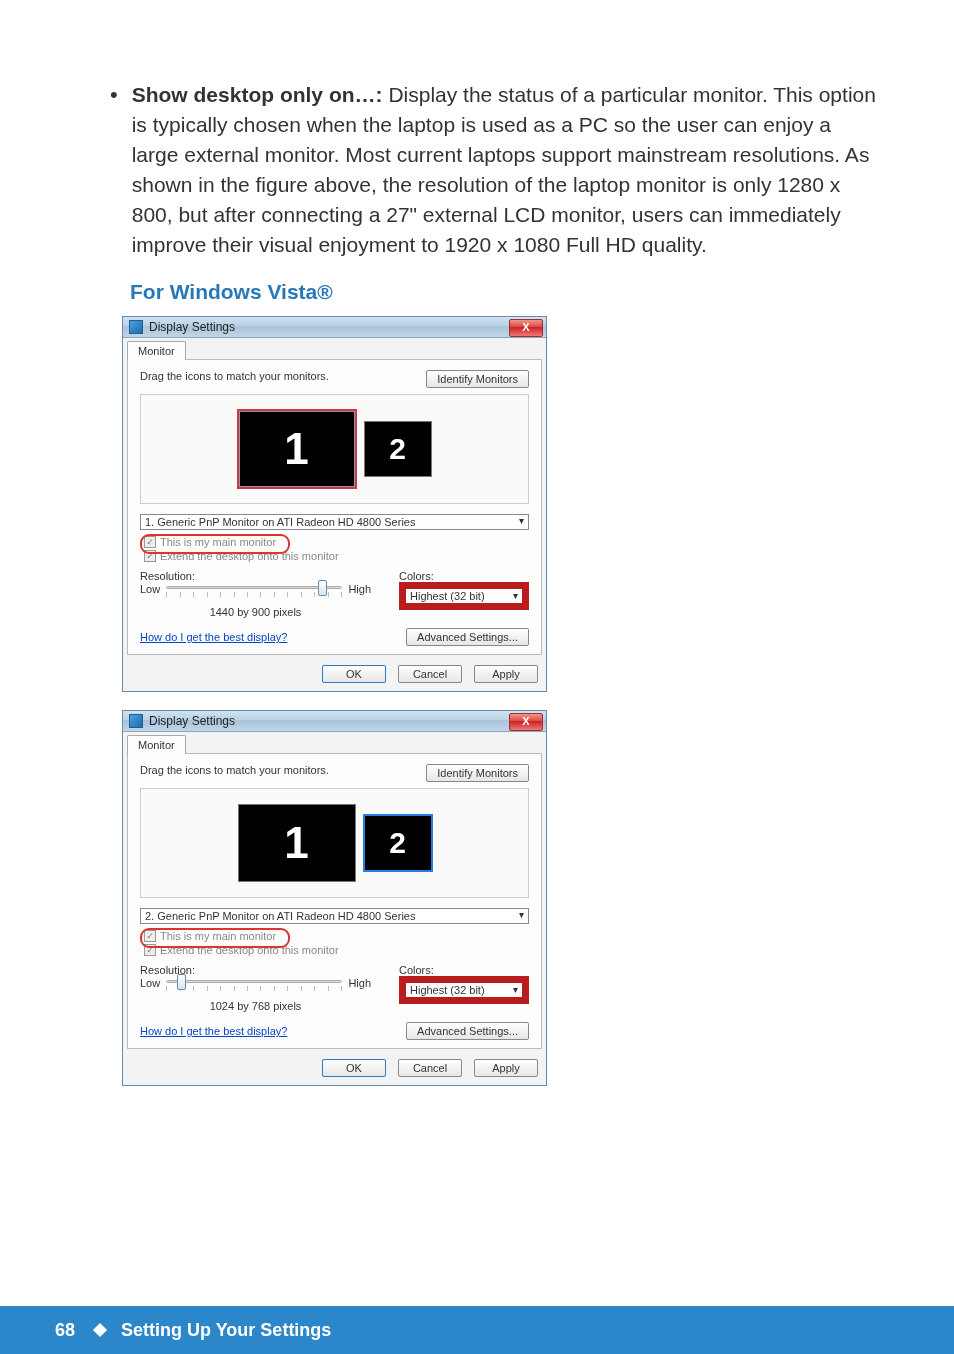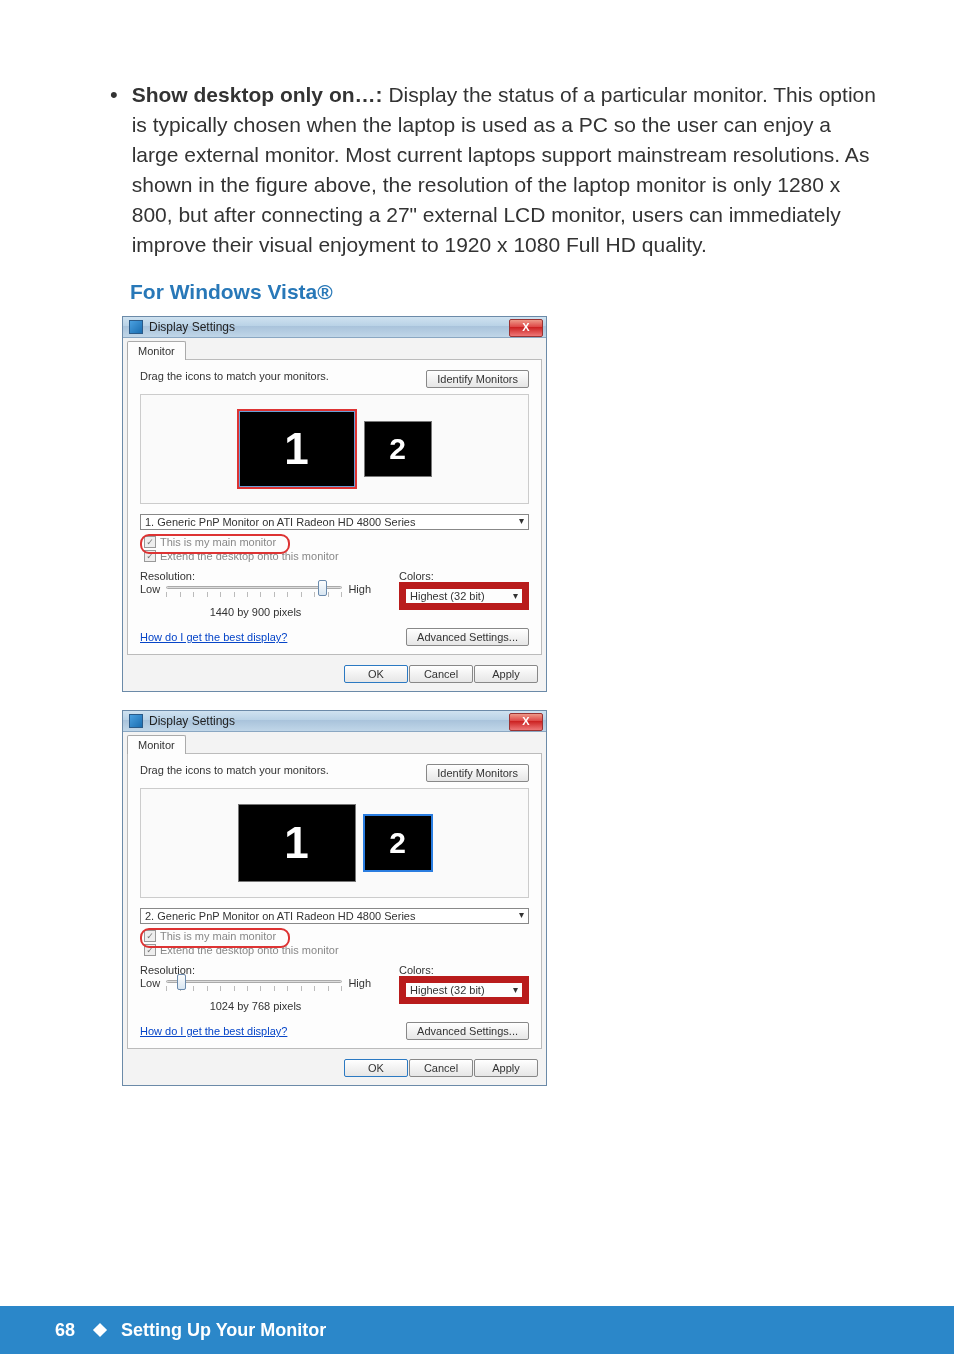--- a/index.html
+++ b/index.html
@@ -225,21 +225,21 @@
     content: "▾"; position: absolute; right: 4px; top: 1px; font-size: 10px;
   }
   .bottom-row {
     display: flex;
     justify-content: space-between;
     align-items: center;
     margin-top: 4px;
   }
   .help-link { font-size: 11px; color: #0645c8; text-decoration: underline; }
   .dlg-buttons {
-    display: flex; justify-content: flex-end; gap: 1px;
+    display: flex; justify-content: flex-end; gap: 12px;
     padding: 6px 8px 8px 0;
   }
   .dlg-buttons .vista-btn { min-width: 64px; text-align: center; }
 
   
   .page-footer {
     position: absolute;
     left: 0; right: 0; bottom: 0;
     height: 48px;
     background: #2b87c9;
@@ -419,14 +419,14 @@
         <span class="vista-btn">Apply</span>
       </div>
     </div>
 
   </div>
 </div>
 
 <div class="page-footer">
   <span class="pnum">68</span>
   <span class="diamond"></span>
-  <span>Setting Up Your Monitor</span>
+  <span>Setting Up Your Settings</span>
 </div>
 
 </body></html>

